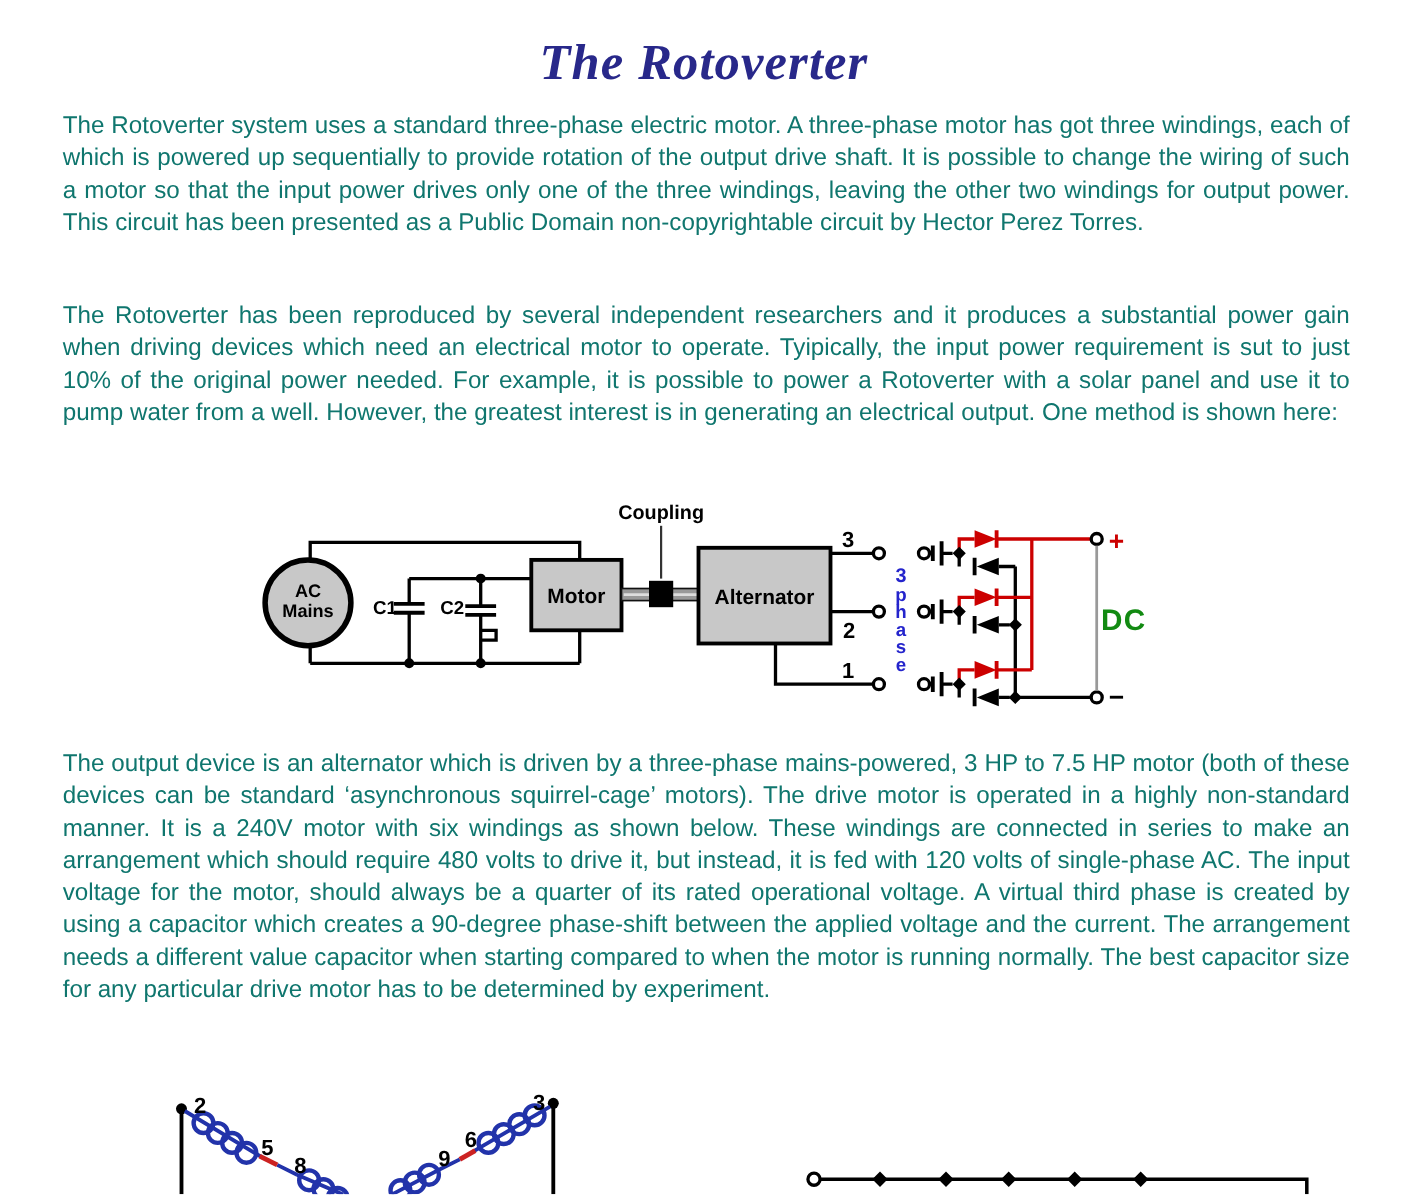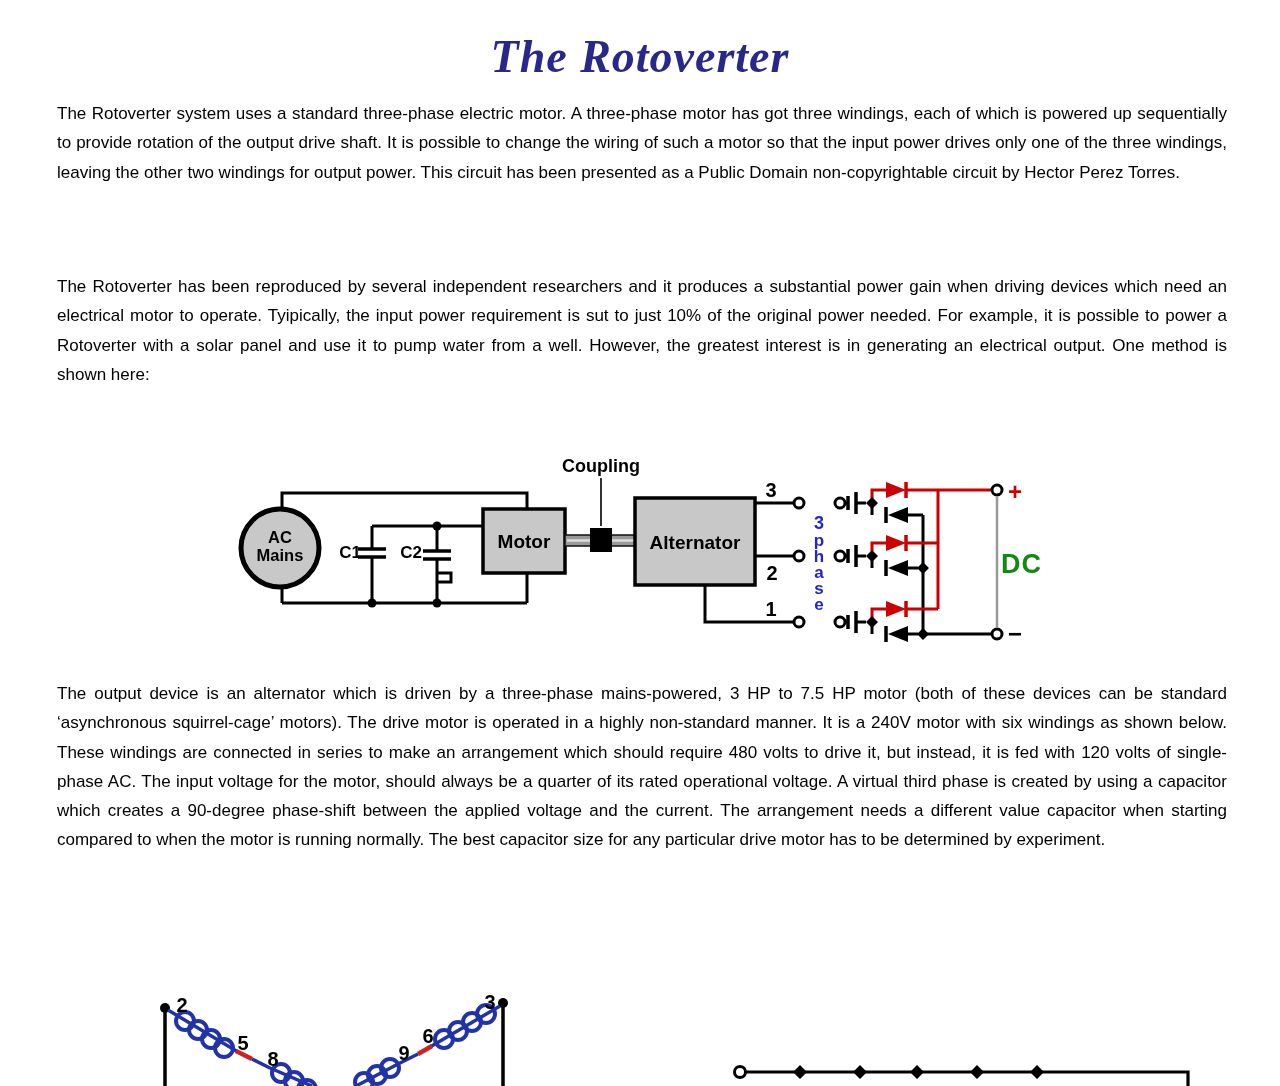--- a/index.html
+++ b/index.html
@@ -14,22 +14,22 @@
     position:absolute;top:30px;left:0;right:0;
     margin:0;text-align:center;
     font-family:"Liberation Serif",serif;
     font-style:italic;font-weight:bold;
     font-size:46px;color:#28288a;
     letter-spacing:1px;
   }
   .para{
     position:absolute;left:57px;width:1170px;margin:0;
     text-align:justify;
-    font-size:17px;line-height:29.3px;
-    color:#000000;
+    font-size:22px;line-height:29.3px;
+    color:#0f766e;
   }
   .p1{top:99px;}
   .p2{top:272px;}
   .p3{top:679px;}
   .overlay{
     position:absolute;left:0;top:0;width:1280px;height:1086px;
   }
   .overlay text{
     font-family:"Liberation Sans",sans-serif;
     font-weight:bold;

